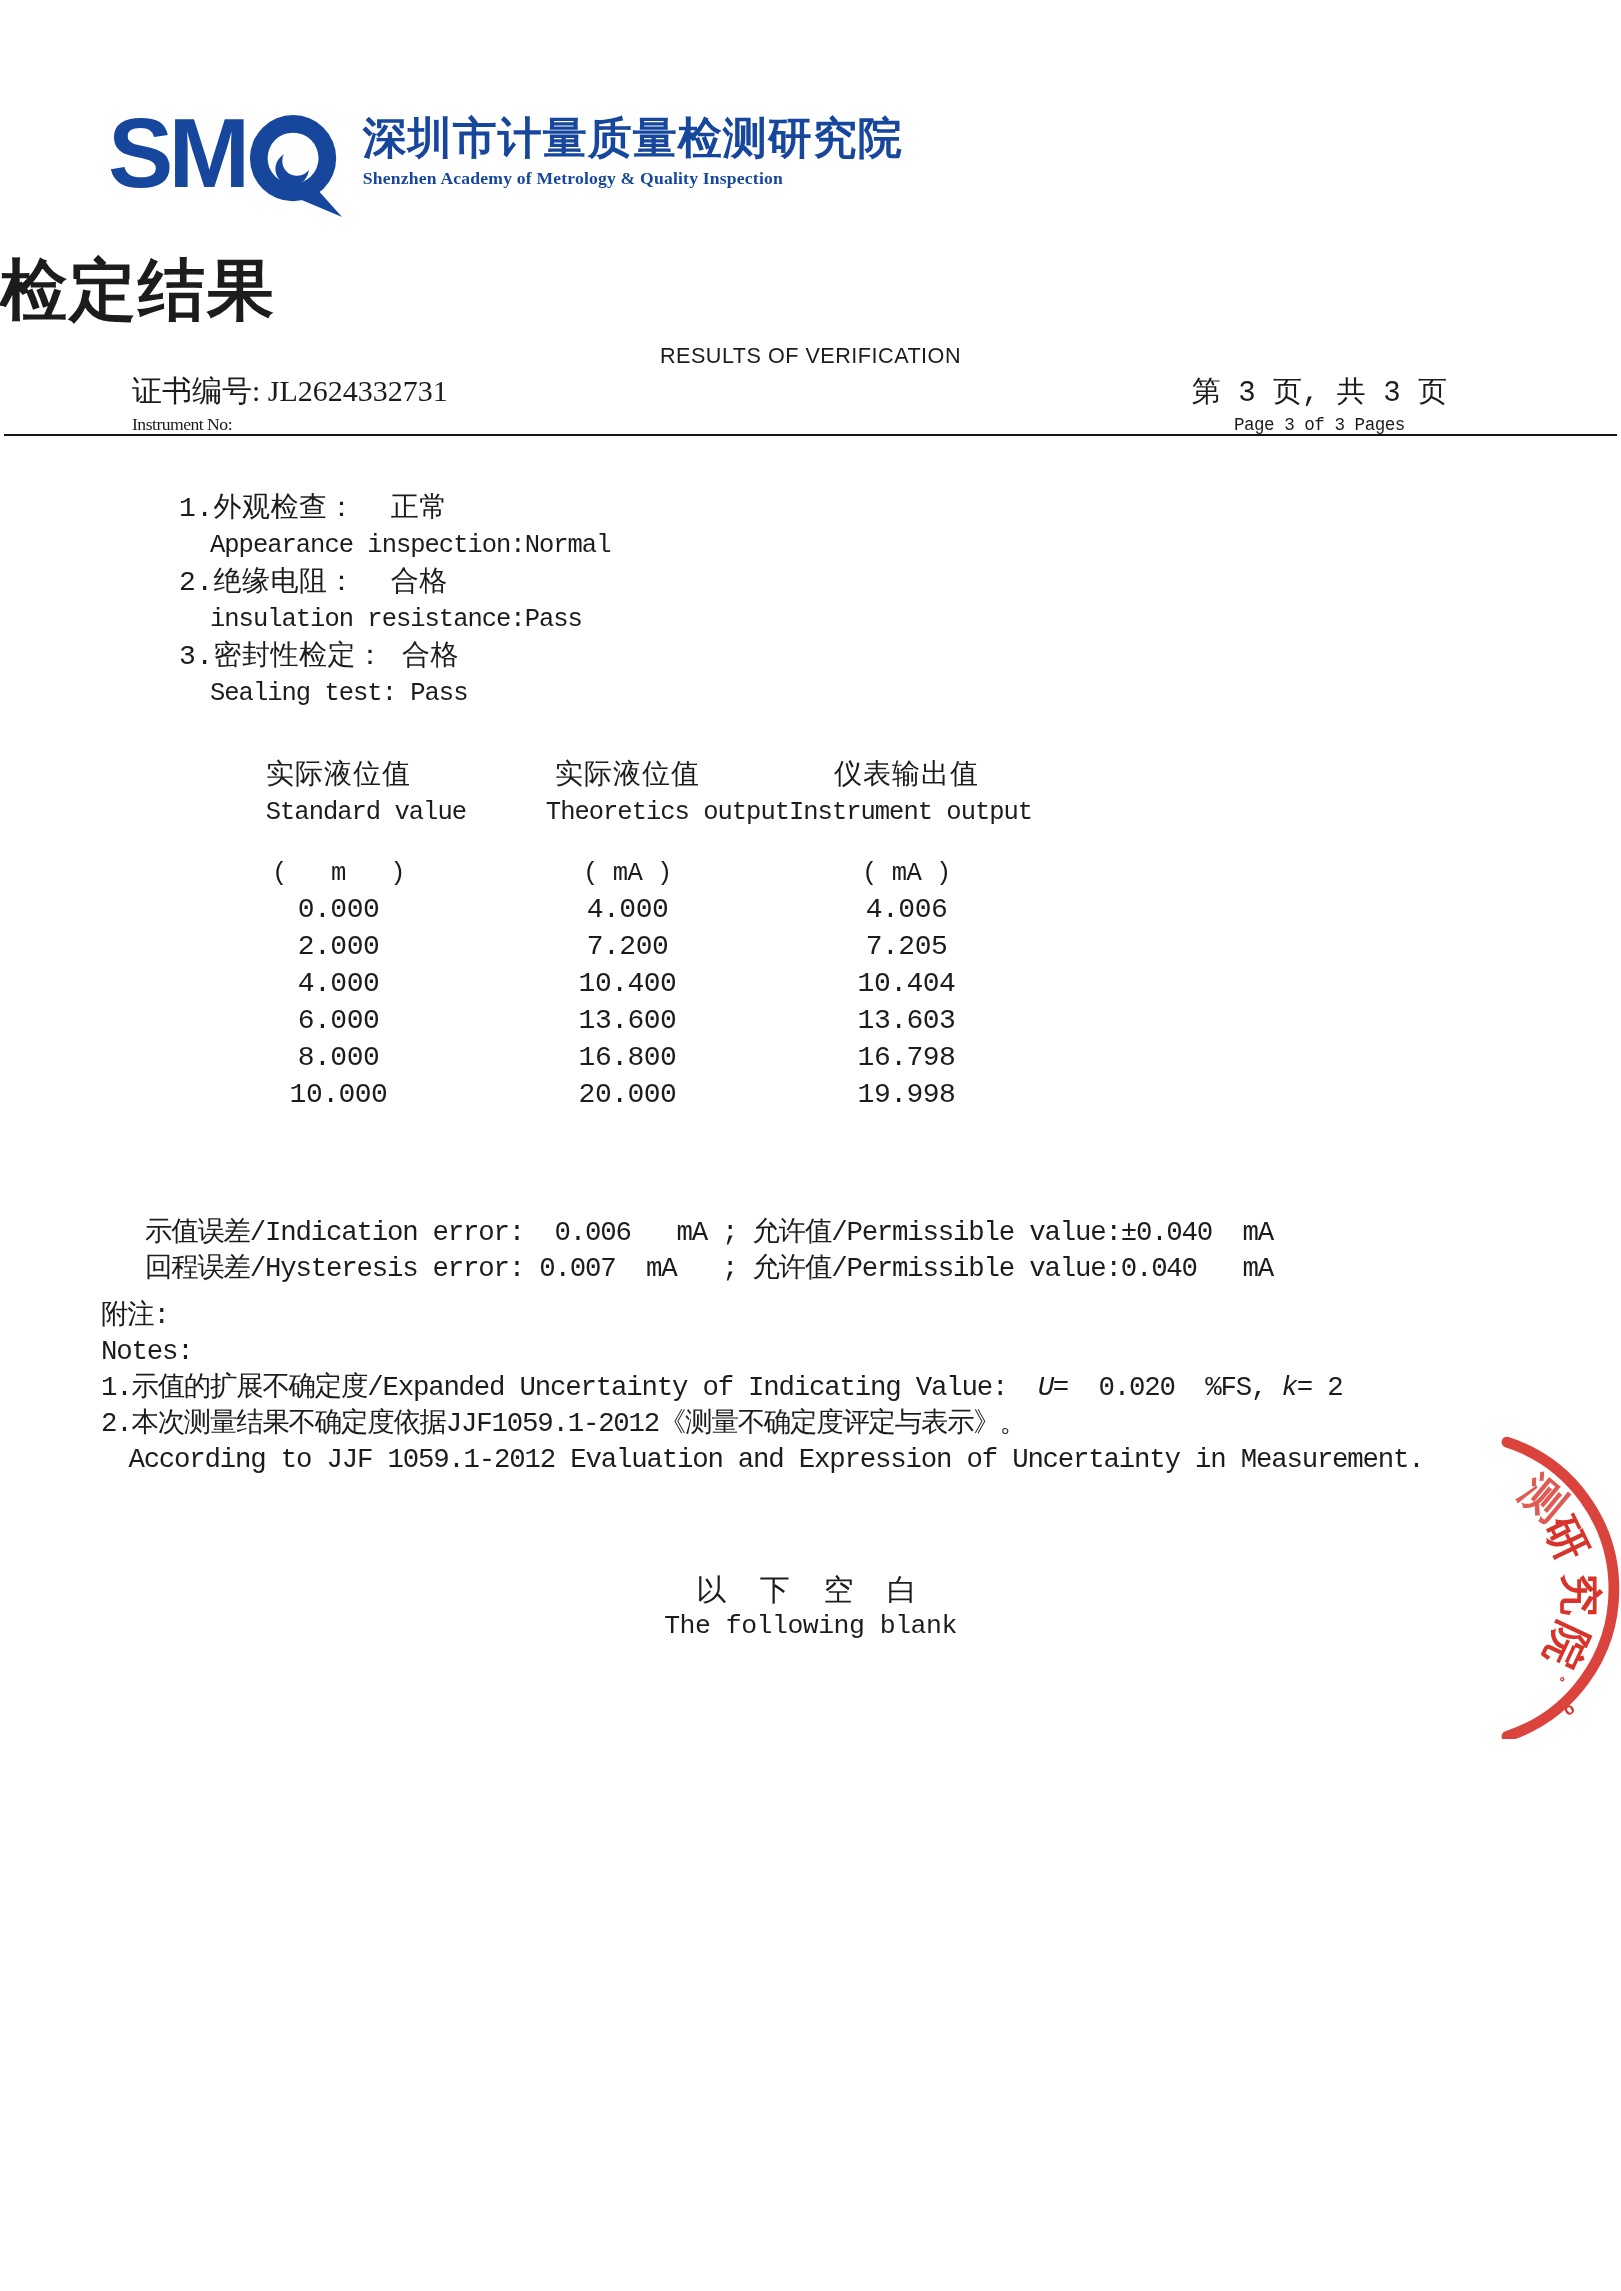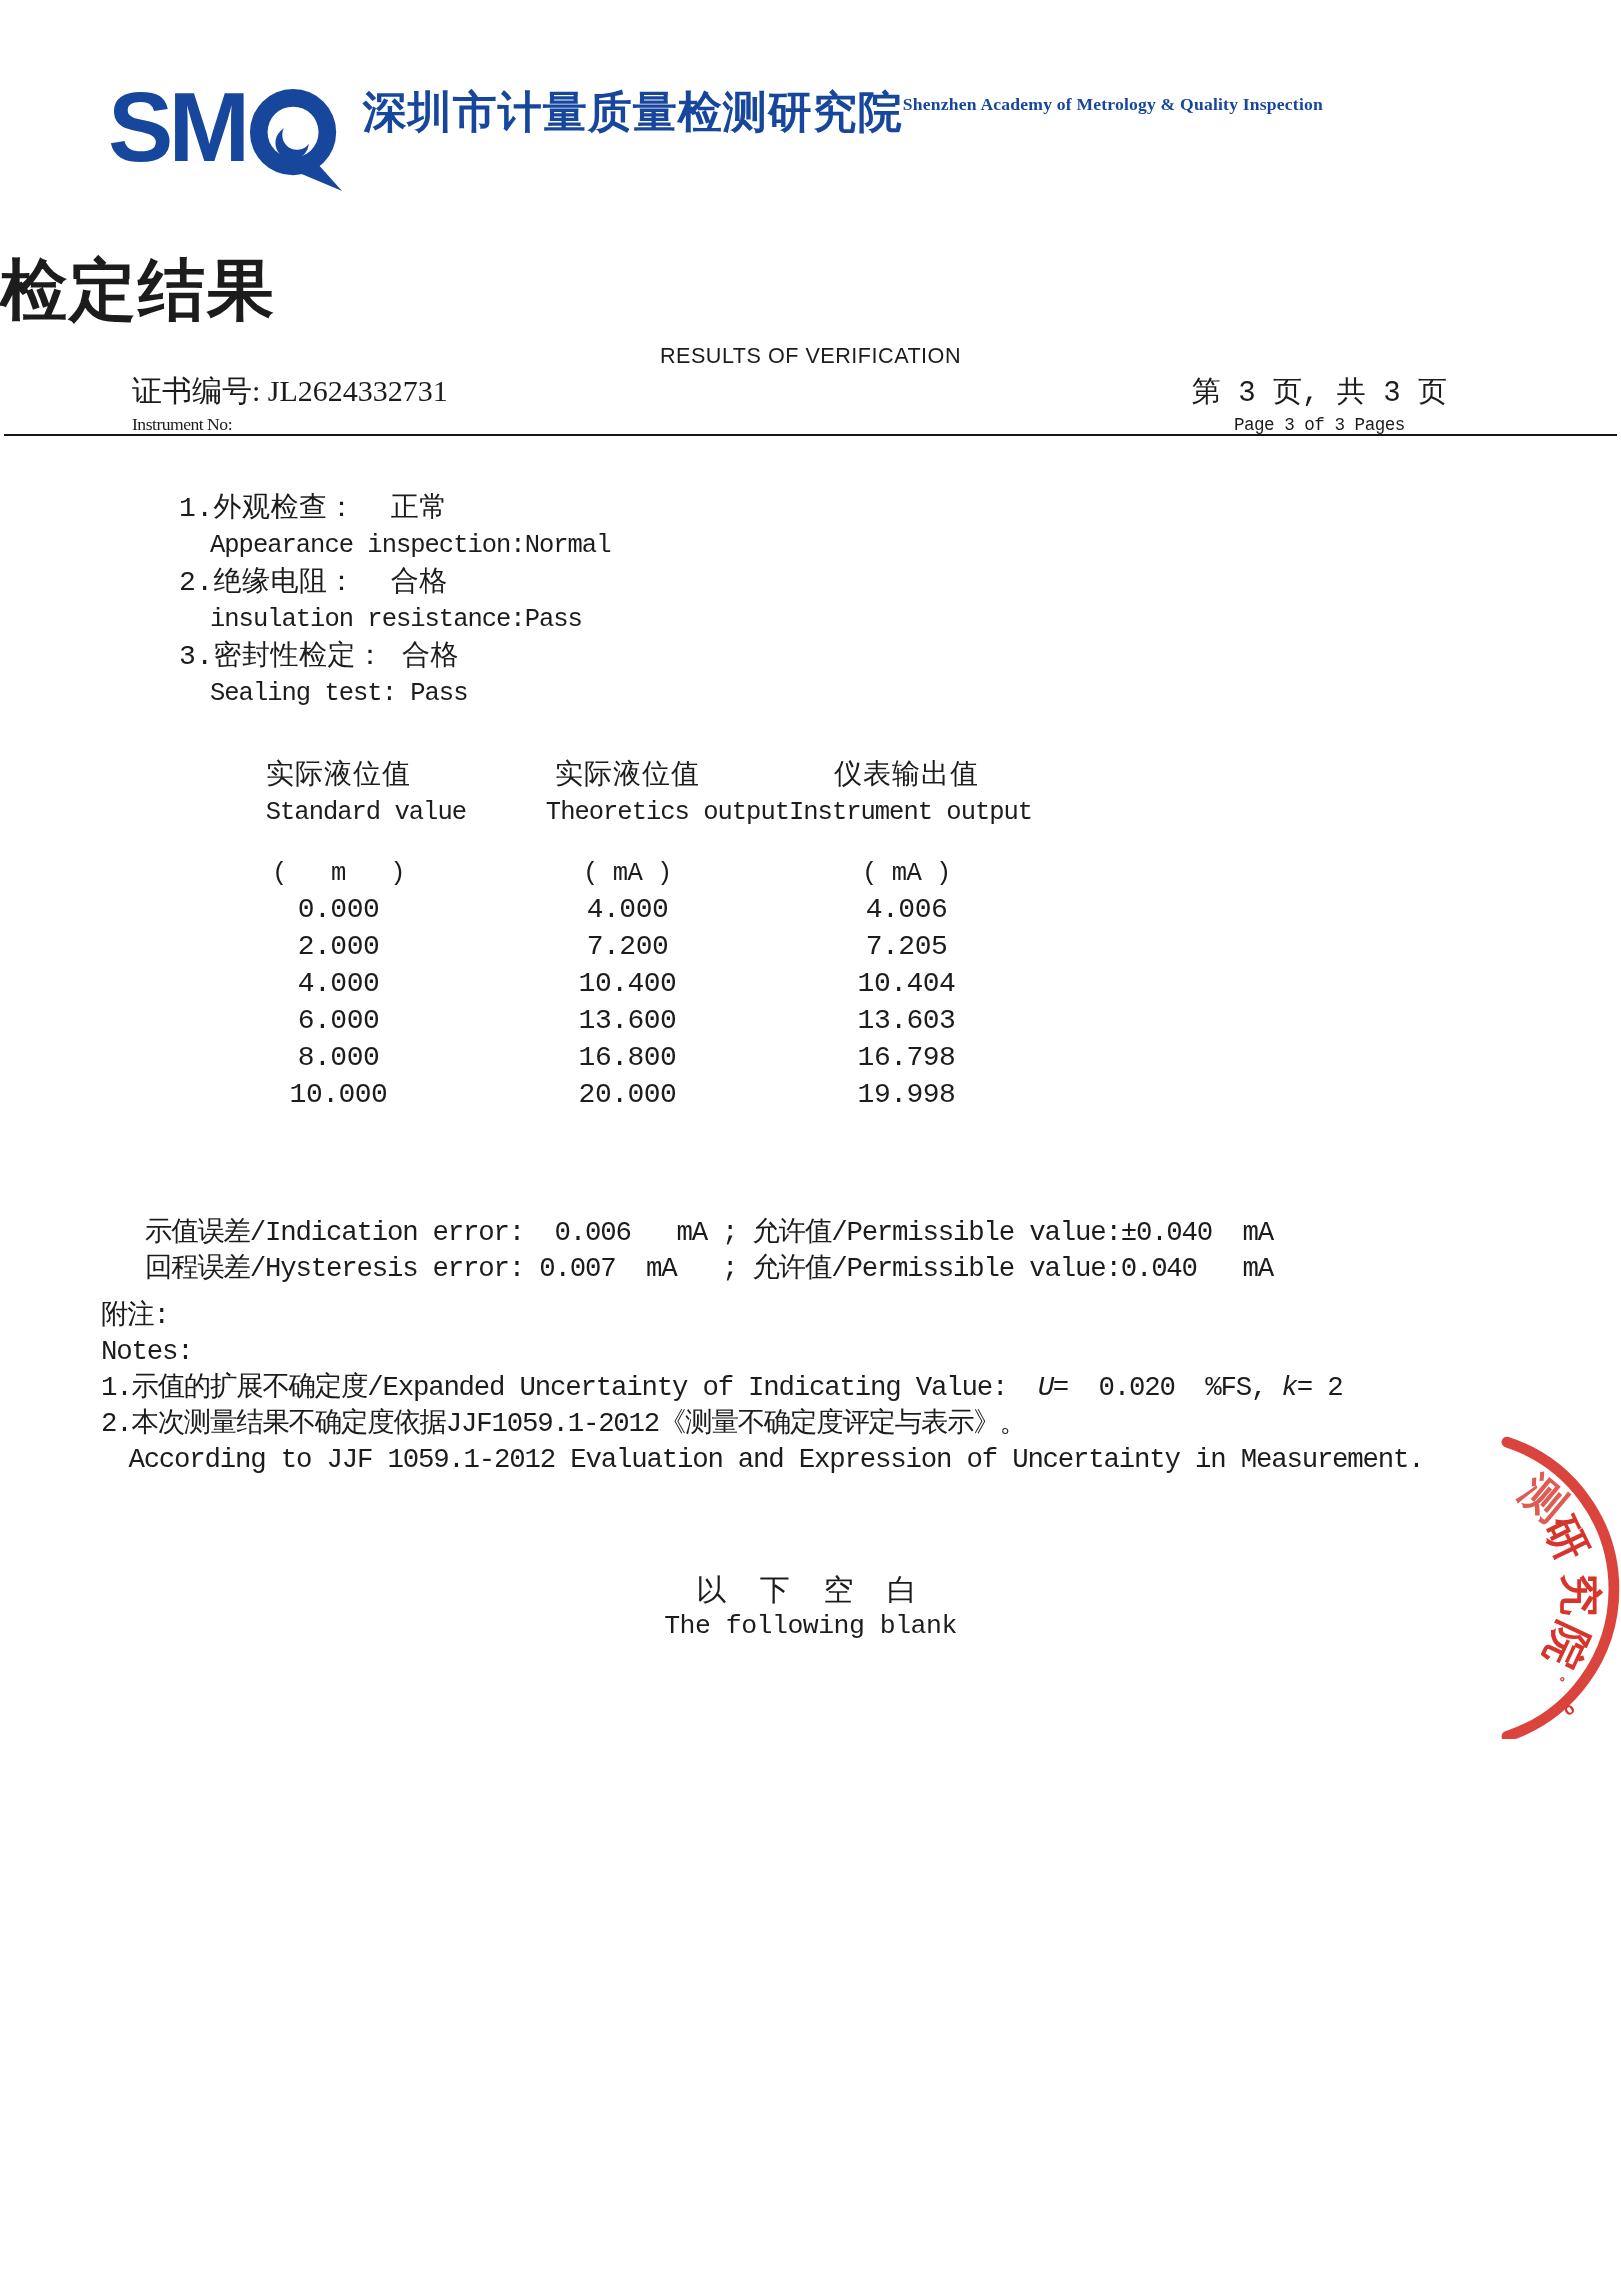--- a/index.html
+++ b/index.html
@@ -3,26 +3,26 @@
 <meta charset="utf-8">
 <style>
   html,body{margin:0;padding:0;background:#ffffff;overflow:hidden;}
   body{width:1621px;height:2292px;position:relative;
        font-family:"Liberation Mono","DejaVu Sans Mono",monospace;
        color:var(--ink,#1c1c1c);}
   .page{position:absolute;inset:0;overflow:hidden;background:#fff;}
   .pre{white-space:pre;}
 
   
-  .logo-row{position:absolute;left:108px;top:82px;display:flex;align-items:flex-start;gap:17.6px;}
+  .logo-row{position:absolute;left:108px;top:108px;display:flex;align-items:flex-start;gap:17.6px;}
   .logo-mark{display:flex;align-items:flex-start;}
   .logo-sm{font-family:"Liberation Sans","DejaVu Sans",sans-serif;font-weight:bold;
            font-size:98px;line-height:0.92;letter-spacing:-4.9px;color:var(--brand-blue,#17479d);}
   .logo-q{margin-left:2px;margin-top:2px;}
-  .logo-text{display:flex;padding-top:5.9px;}
+  .logo-text{display:flex;flex-direction:column;padding-top:5.9px;}
   .logo-cn{font-family:"Liberation Sans","DejaVu Sans",sans-serif;font-weight:bold;
            font-size:44px;line-height:1.1;letter-spacing:1px;color:var(--brand-blue,#17479d);}
   .logo-en{font-family:Liberation Serif, serif;font-weight:bold;
            font-size:17.6px;margin-top:5.9px;letter-spacing:0.2px;color:var(--brand-blue,#17479d);}
 
   
   .title-cn{position:absolute;left:0;right:0;top:245px;text-align:left;
             font-family:"Liberation Sans","DejaVu Sans",sans-serif;
             font-weight:bold;font-size:67px;letter-spacing:2px;}
   .title-en{position:absolute;left:0;right:0;top:343px;text-align:center;

